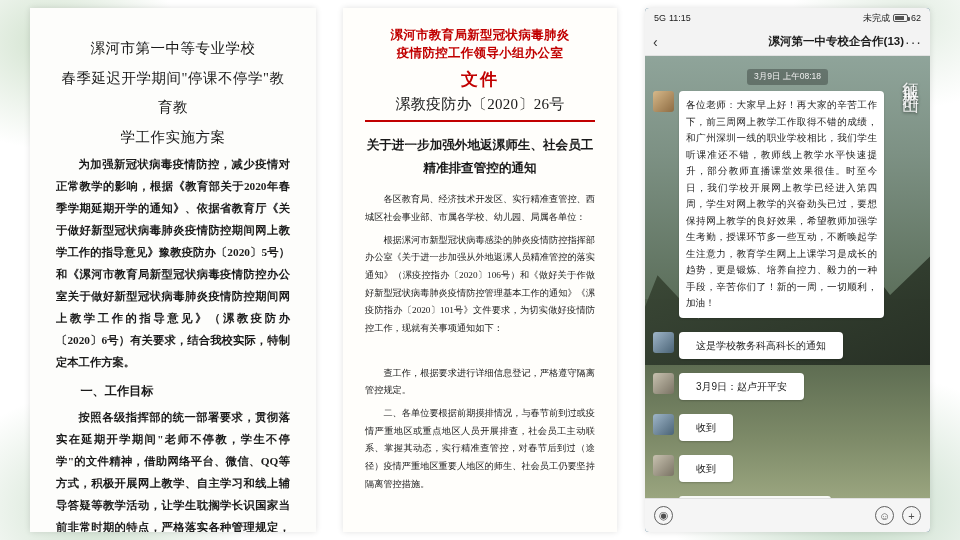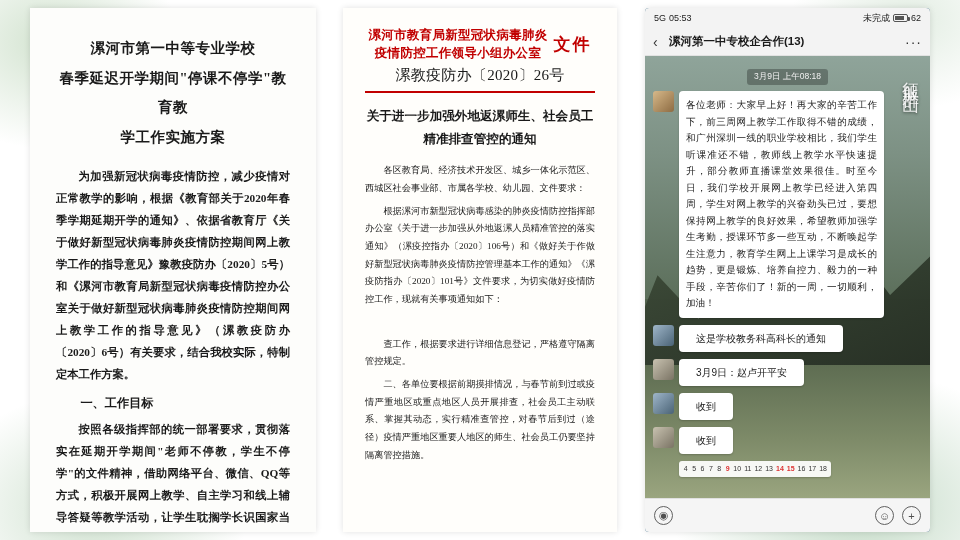--- a/index.html
+++ b/index.html
@@ -50,24 +50,23 @@
     background: #fdfdfb;
     box-shadow: 0 0 6px rgba(0,0,0,0.12);
     padding: 26px 26px 0 26px;
     overflow: hidden;
     font-family: "Liberation Serif", serif;
     color: #1a1a1a;
   }
   .doc1 .title {
     text-align: center;
     font-size: 14.5px;
-    font-weight: bold;
+    font-weight: normal;
     line-height: 2.05;
     letter-spacing: 0.5px;
-    margin-bottom: 12px;
   }
   .doc1 p {
     font-size: 11.3px;
     line-height: 1.95;
     text-align: justify;
     margin: 0 0 7px 0;
     text-indent: 2em;
     font-weight: bold;
   }
   .doc1 h2 {
@@ -88,20 +87,21 @@
     overflow: hidden;
     font-family: "Liberation Serif", serif;
     color: #1a1a1a;
   }
   .redhead {
     display: flex;
     align-items: center;
     justify-content: center;
     gap: 6px;
     margin-bottom: 4px;
+    flex-direction: column;
   }
   .redhead .issuer {
     color: #c10000;
     font-weight: bold;
     font-size: 12.5px;
     line-height: 1.45;
     text-align: center;
     letter-spacing: 0.3px;
   }
   .redhead .wen {
@@ -184,21 +184,21 @@
     padding: 0 8px;
     background: #f3f3f3;
     border-bottom: 1px solid #e2e2e2;
   }
   .navbar .back {
     font-size: 14px; color: #333; width: 16px;
     cursor: pointer;
   }
   .navbar .title {
     flex: 1;
-    text-align: left;
+    text-align: right;
     font-size: 11.5px;
     font-weight: bold;
     color: #1a1a1a;
   }
   .navbar .more { font-size: 14px; color: #333; letter-spacing: 1px; width: 18px; text-align: right; }
 
   .chat {
     position: relative;
     flex: 1;
     overflow: hidden;
@@ -243,21 +243,21 @@
     background: rgba(0,0,0,0.28);
     color: #f0f0f0;
     font-size: 8.5px;
     padding: 2px 7px;
     border-radius: 3px;
   }
   .msg {
     display: flex;
     align-items: flex-start;
     gap: 5px;
-    margin-bottom: 7px;
+    margin-bottom: 14px;
   }
   .avatar {
     width: 21px; height: 21px;
     border-radius: 3px;
     background: linear-gradient(135deg,#d7b98a,#8d6b42);
     flex: 0 0 21px;
     position: relative;
     overflow: hidden;
   }
   .avatar.a2 { background: linear-gradient(135deg,#9fb6c9,#4a6376); }
@@ -330,34 +330,34 @@
     <div class="redhead">
       <div class="issuer">
         <div>漯河市教育局新型冠状病毒肺炎</div>
         <div>疫情防控工作领导小组办公室</div>
       </div>
       <div class="wen">文件</div>
     </div>
     <div class="docnum">漯教疫防办〔2020〕26号</div>
     <div class="redline"></div>
     <div class="subject">关于进一步加强外地返漯师生、社会员工精准排查管控的通知</div>
-    <p>各区教育局、经济技术开发区、城乡一体化示范区、西城区社会事业部、市属各学校、幼儿园、文件要求：</p>
+    <p>各区教育局、经济技术开发区、实行精准查管控、西城区社会事业部、市属各学校、幼儿园、局属各单位：</p>
     <p>根据漯河市新型冠状病毒感染的肺炎疫情防控指挥部办公室《关于进一步加强从外地返漯人员精准管控的落实通知》（漯疫控指办〔2020〕106号）和《做好关于作做好新型冠状病毒肺炎疫情防控管理基本工作的通知》《漯疫防指办〔2020〕101号》文件要求，为切实做好疫情防控工作，现就有关事项通知如下：</p>
     <div class="spacer"></div>
     <p>查工作，根据要求进行详细信息登记，严格遵守隔离管控规定。</p>
     <p>二、各单位要根据前期摸排情况，与春节前到过或疫情严重地区或重点地区人员开展排查，社会员工主动联系、掌握其动态，实行精准查管控，对春节后到过（途径）疫情严重地区重要人地区的师生、社会员工仍要坚持隔离管控措施。</p>
 
   </div>
 
   <div class="phone">
 
     <div class="statusbar">
       <div class="left">
         <span>5G</span>
-        <span>05:53</span>
+        <span>11:15</span>
       </div>
       <div class="right">
         <span>未完成</span>
         <span class="batt">
             <i></i>
           </span>
         <span>62</span>
       </div>
     </div>
 

